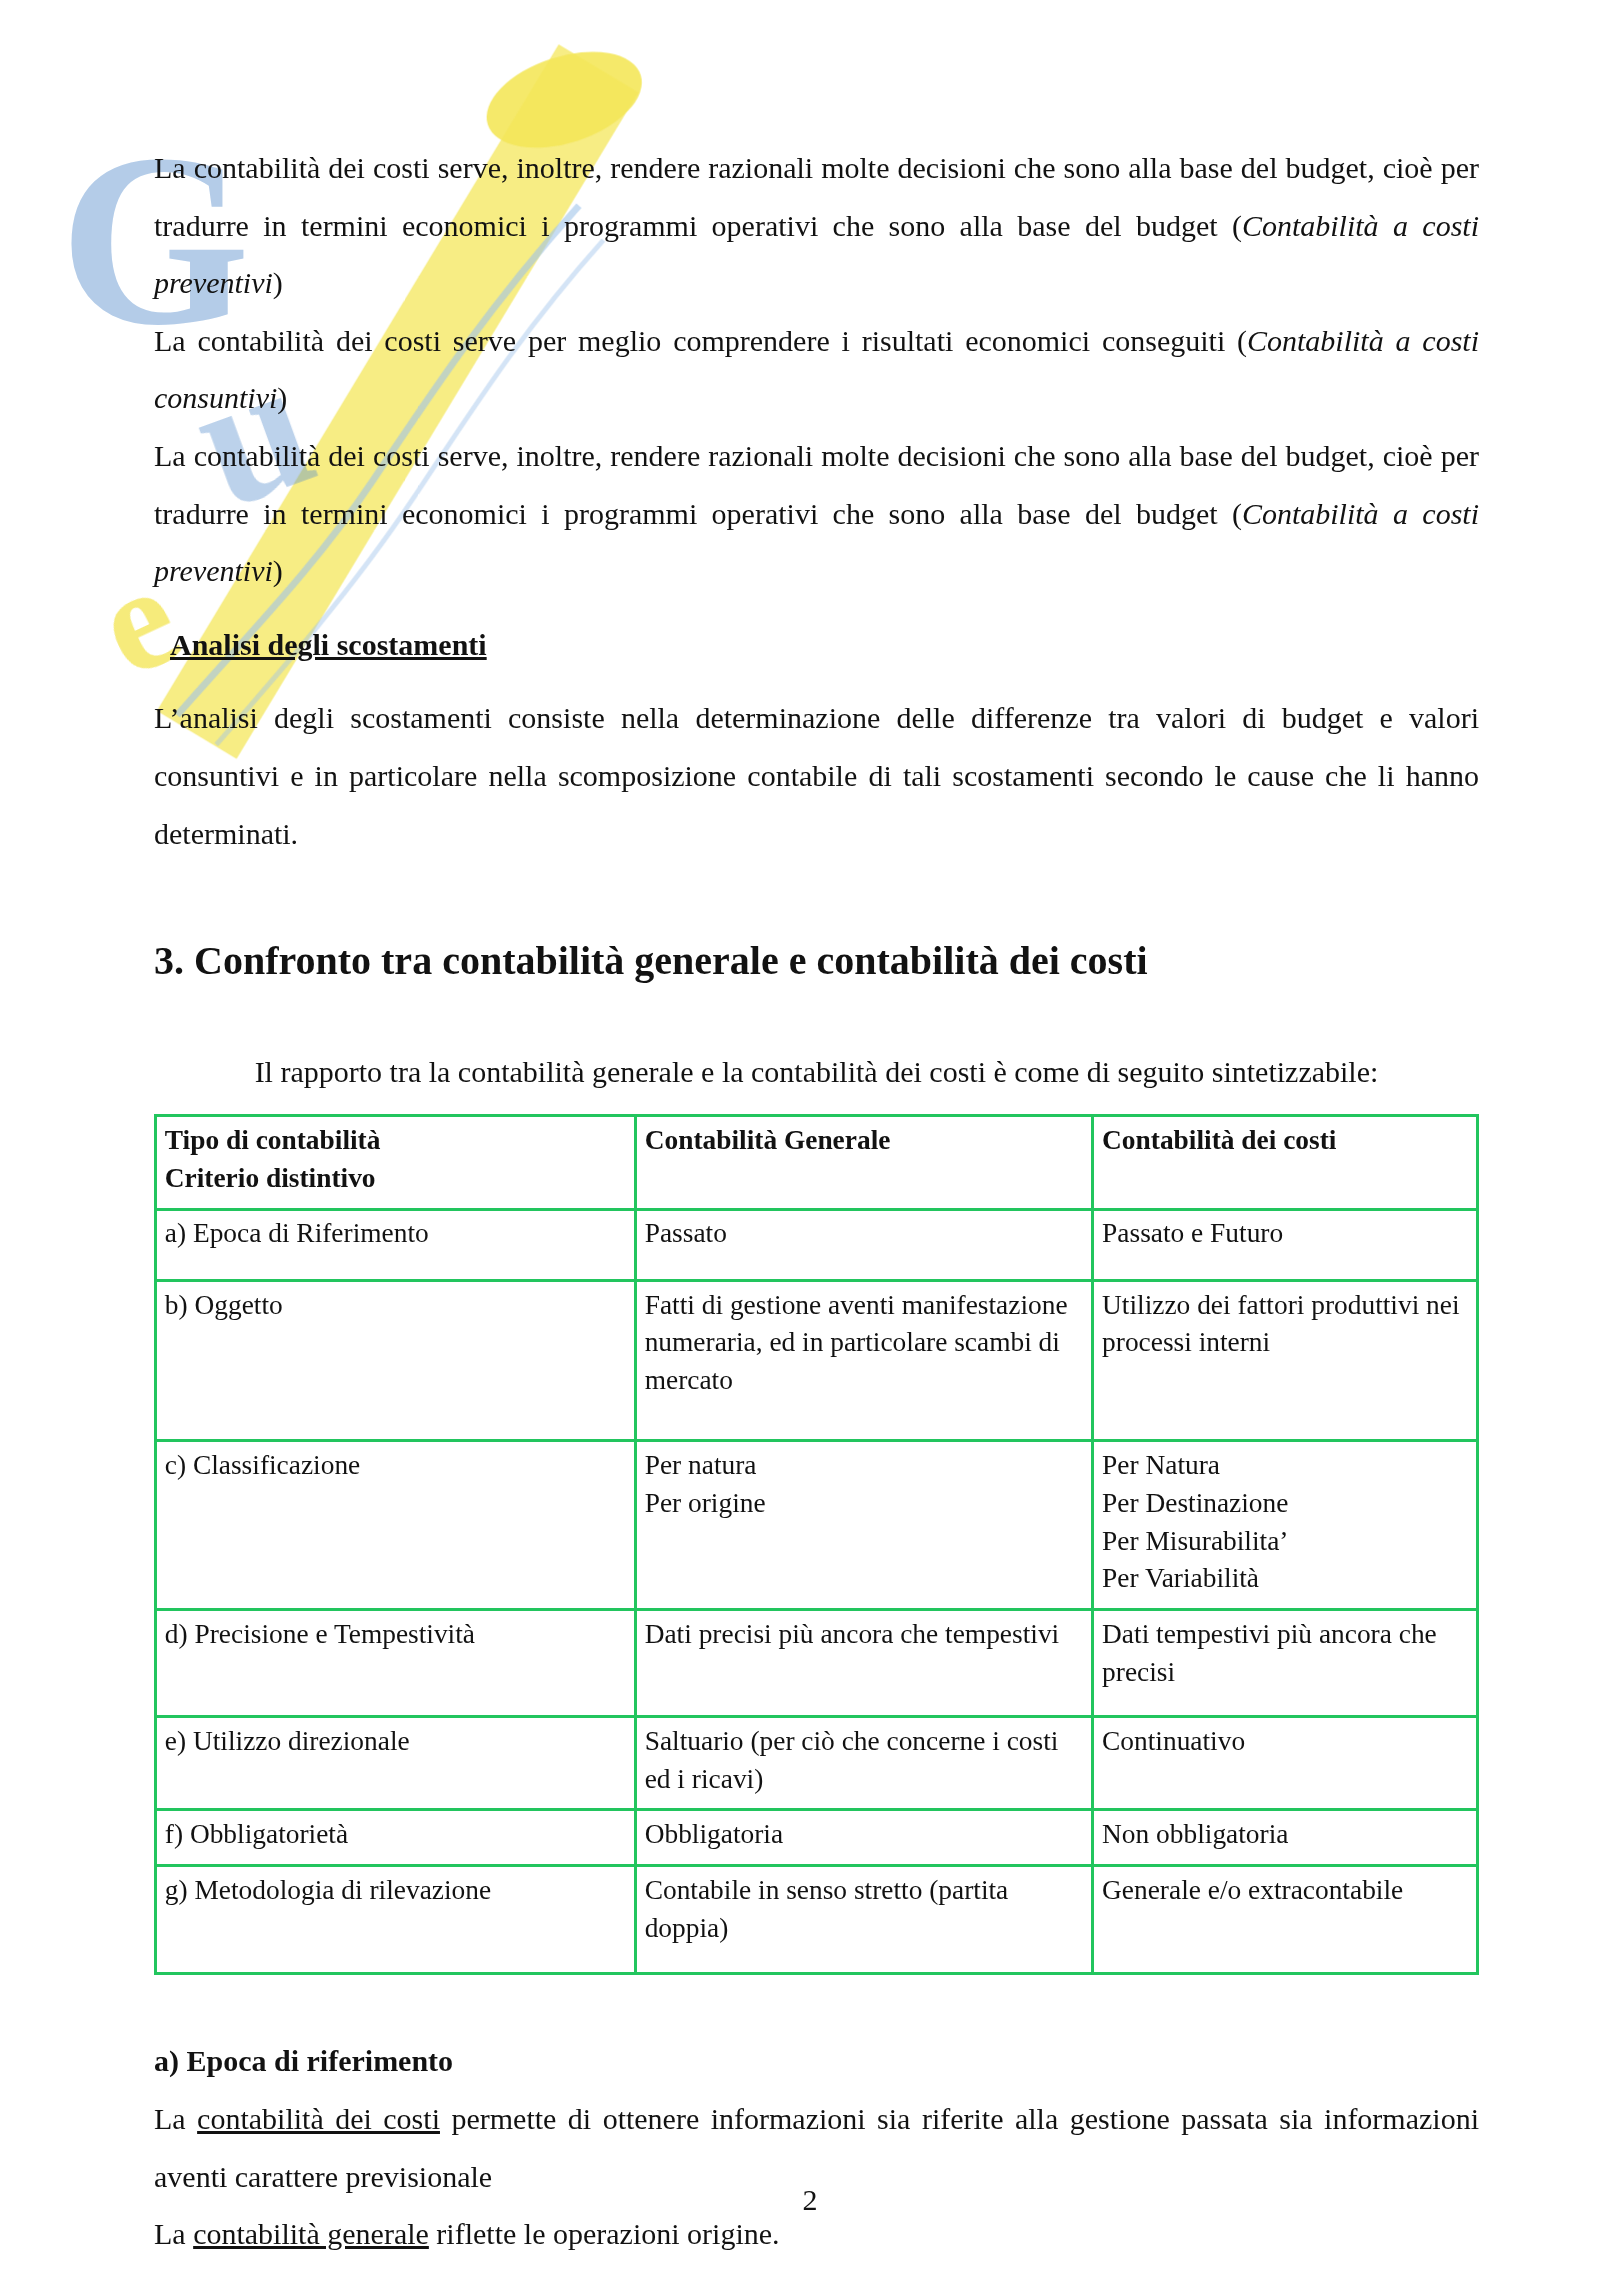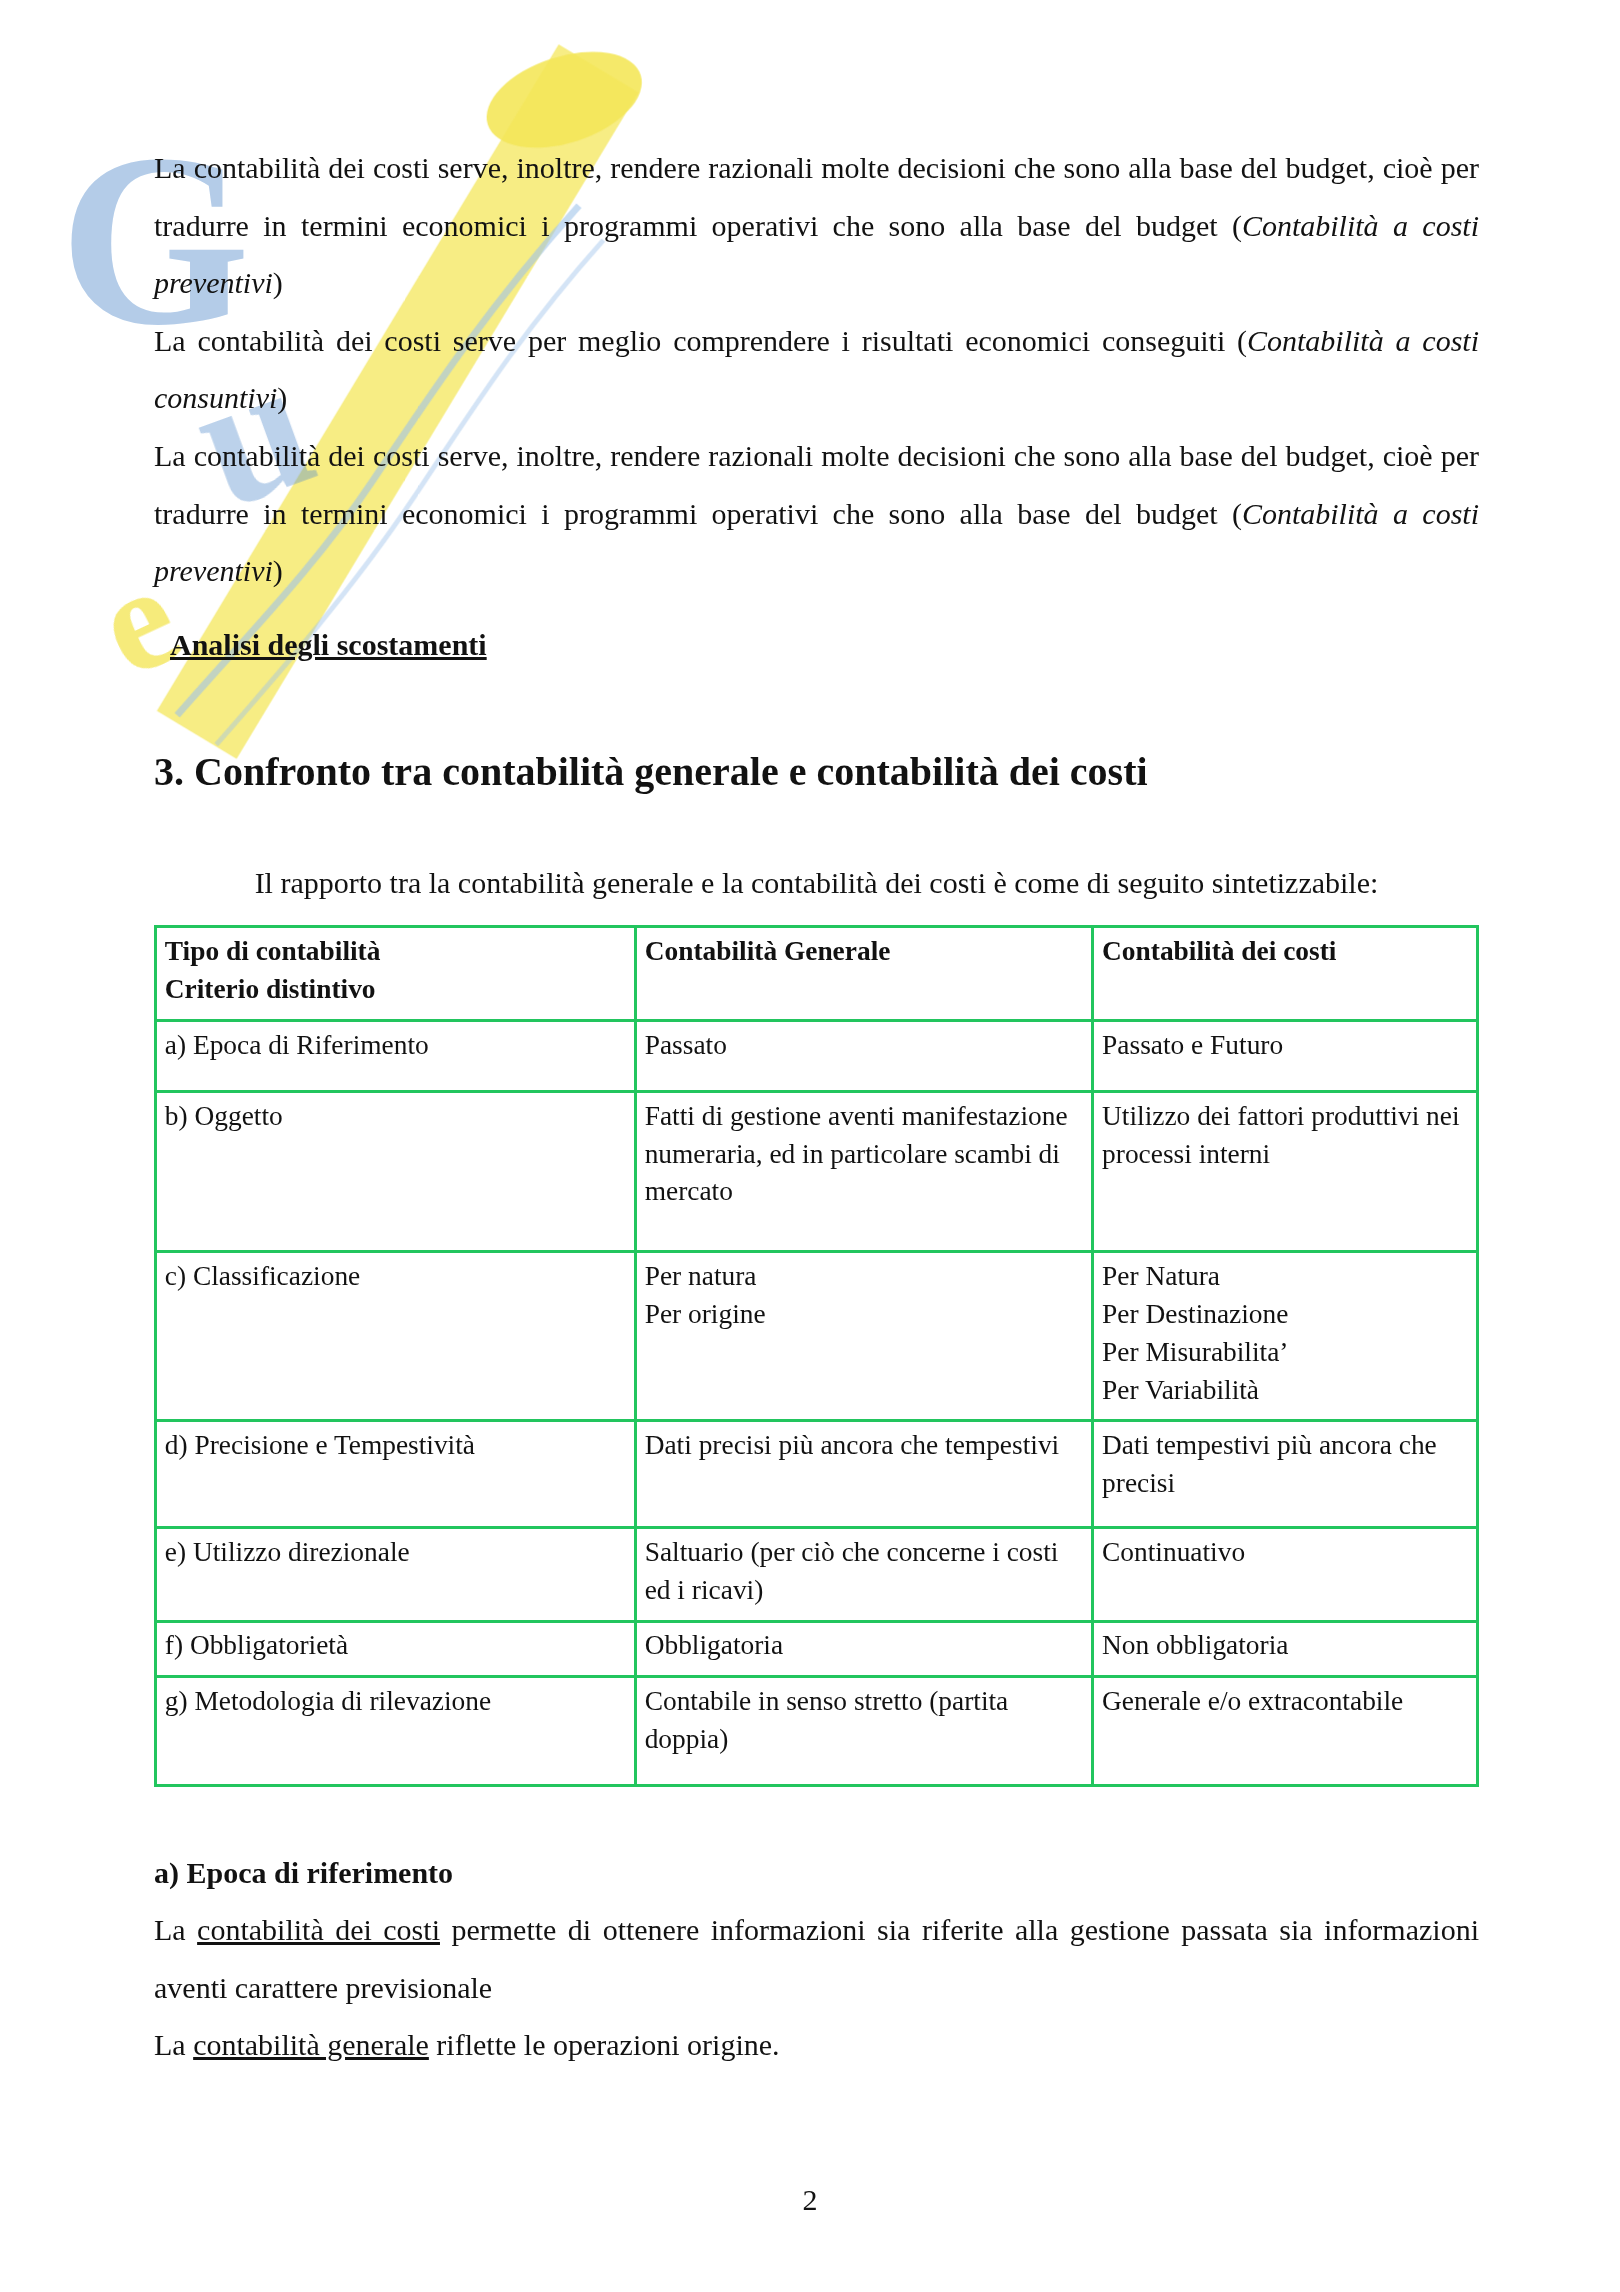--- a/index.html
+++ b/index.html
@@ -115,20 +115,21 @@
   <div class="content">
 
     <p class="body"><span>La contabilità dei costi serve, inoltre,  rendere razionali molte decisioni che sono alla base del budget, cioè per tradurre in termini economici i programmi operativi che sono alla base del budget (</span><span class="it">Contabilità a costi preventivi</span><span>)</span></p>
 
     <p class="body"><span>La contabilità dei costi serve per meglio comprendere i risultati economici conseguiti (</span><span class="it">Contabilità a costi consuntivi</span><span>)</span></p>
 
     <p class="body"><span>La contabilità dei costi serve, inoltre,  rendere razionali molte decisioni che sono alla base del budget, cioè per tradurre in termini economici i programmi operativi che sono alla base del budget (</span><span class="it">Contabilità a costi preventivi</span><span>)</span></p>
 
     <h3 class="analisi-heading">Analisi degli scostamenti</h3>
 
+    <p class="body">L’analisi degli scostamenti consiste nella determinazione delle differenze tra valori di budget e valori consuntivi e in particolare nella scomposizione contabile di tali scostamenti secondo le cause che li hanno determinati.</p>
 
     <h2 class="section-heading">3. Confronto tra contabilità generale e contabilità dei costi</h2>
 
     <p class="intro">Il rapporto tra la contabilità generale e la contabilità dei costi è come di seguito sintetizzabile:</p>
 
     <table class="cmp">
       <colgroup>
         <col style="width:36.3%">
         <col style="width:34.6%">
         <col style="width:29.1%">

